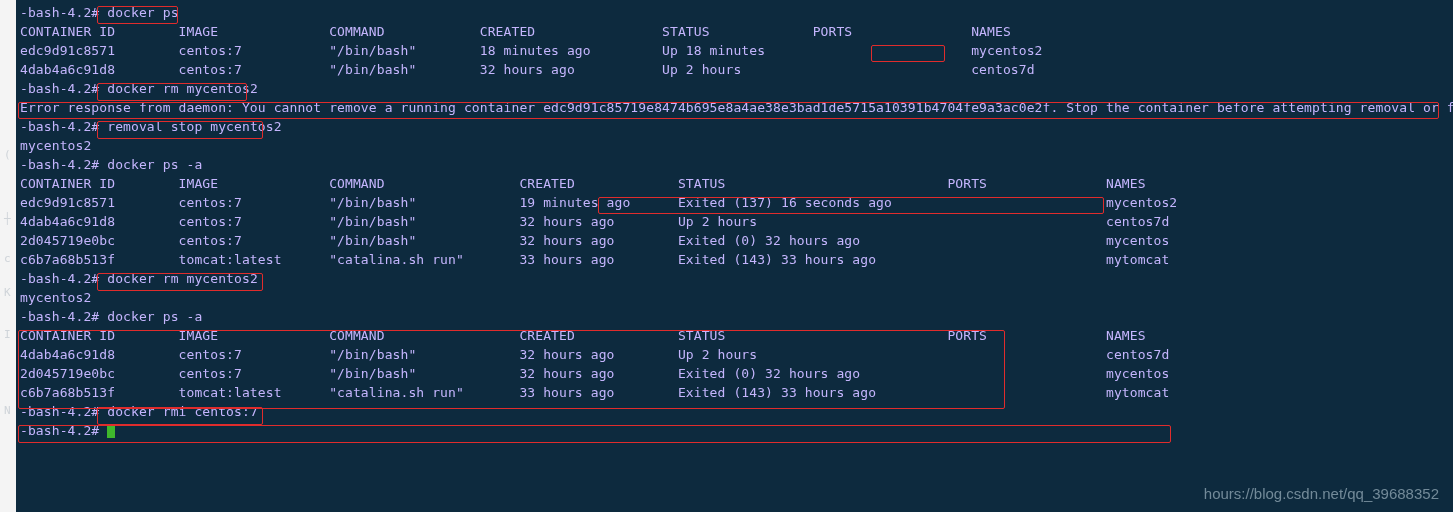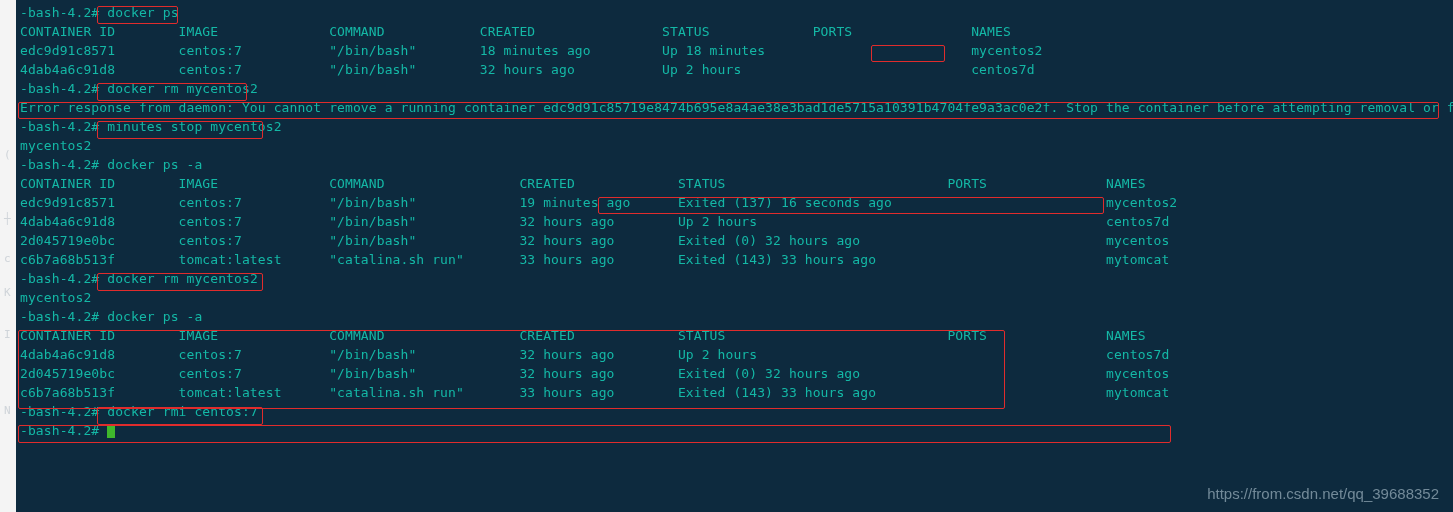--- a/index.html
+++ b/index.html
@@ -10,21 +10,21 @@
     overflow:hidden;
     font-family:Consolas,Menlo,monospace;
   }
   .gutter{
     position:absolute;left:0;top:0;bottom:0;width:16px;
     background:#f4f4f4;border-right:1px solid #e4e4e4;
   }
   .term{
     position:absolute;left:16px;top:0;right:0;bottom:0;
     background:#0d2a3e;
-    color:#14b8a6;
+    color:#c4b5fd;
     font-size:13px;
     line-height:1.0;
     padding:6px 0 0 4px;
     box-sizing:border-box;
   }
   .line{white-space:pre;display:block;padding:0;letter-spacing:0.1px;height:19px;}
   .cursor{display:inline-block;width:8px;height:14px;background:#3fb72c;vertical-align:text-bottom;}
   .hl{position:absolute;border:1.5px solid #e02c2c;border-radius:2px;pointer-events:none;box-sizing:border-box;}
   .watermark{
     position:absolute;right:14px;bottom:10px;
@@ -46,21 +46,21 @@
     <span class="gline" style="top:404px">N</span>
   </div>
 
   <div class="term">
     <span class="line"><span>-bash-4.2#</span> <span>docker ps</span></span>
     <span class="line">CONTAINER ID        IMAGE              COMMAND            CREATED                STATUS             PORTS               NAMES</span>
     <span class="line">edc9d91c8571        centos:7           "/bin/bash"        18 minutes ago         Up 18 minutes                          mycentos2</span>
     <span class="line">4dab4a6c91d8        centos:7           "/bin/bash"        32 hours ago           Up 2 hours                             centos7d</span>
     <span class="line"><span>-bash-4.2#</span> <span>docker rm mycentos2</span></span>
     <span class="line">Error response from daemon: You cannot remove a running container edc9d91c85719e8474b695e8a4ae38e3bad1de5715a10391b4704fe9a3ac0e2f. Stop the container before attempting removal or force remove</span>
-    <span class="line"><span>-bash-4.2#</span> <span>minutes stop mycentos2</span></span>
+    <span class="line"><span>-bash-4.2#</span> <span>removal stop mycentos2</span></span>
     <span class="line">mycentos2</span>
     <span class="line"><span>-bash-4.2#</span> <span>docker ps -a</span></span>
     <span class="line">CONTAINER ID        IMAGE              COMMAND                 CREATED             STATUS                            PORTS               NAMES</span>
     <span class="line">edc9d91c8571        centos:7           "/bin/bash"             19 minutes ago      Exited (137) 16 seconds ago                           mycentos2</span>
     <span class="line">4dab4a6c91d8        centos:7           "/bin/bash"             32 hours ago        Up 2 hours                                            centos7d</span>
     <span class="line">2d045719e0bc        centos:7           "/bin/bash"             32 hours ago        Exited (0) 32 hours ago                               mycentos</span>
     <span class="line">c6b7a68b513f        tomcat:latest      "catalina.sh run"       33 hours ago        Exited (143) 33 hours ago                             mytomcat</span>
     <span class="line"><span>-bash-4.2#</span> <span>docker rm mycentos2</span></span>
     <span class="line">mycentos2</span>
     <span class="line"><span>-bash-4.2#</span> <span>docker ps -a</span></span>
@@ -76,14 +76,14 @@
   <div class="hl" style="left:871px;top:45px;width:74px;height:17px;"></div>
   <div class="hl" style="left:97px;top:83px;width:150px;height:18px;"></div>
   <div class="hl" style="left:18px;top:102px;width:1421px;height:17px;"></div>
   <div class="hl" style="left:97px;top:121px;width:166px;height:18px;"></div>
   <div class="hl" style="left:598px;top:197px;width:506px;height:17px;"></div>
   <div class="hl" style="left:97px;top:273px;width:166px;height:18px;"></div>
   <div class="hl" style="left:18px;top:330px;width:987px;height:79px;"></div>
   <div class="hl" style="left:97px;top:407px;width:166px;height:18px;"></div>
   <div class="hl" style="left:18px;top:425px;width:1153px;height:18px;"></div>
 
-  <div class="watermark">https://from.csdn.net/qq_39688352</div>
+  <div class="watermark">hours://blog.csdn.net/qq_39688352</div>
 </div>
 
 </body></html>

